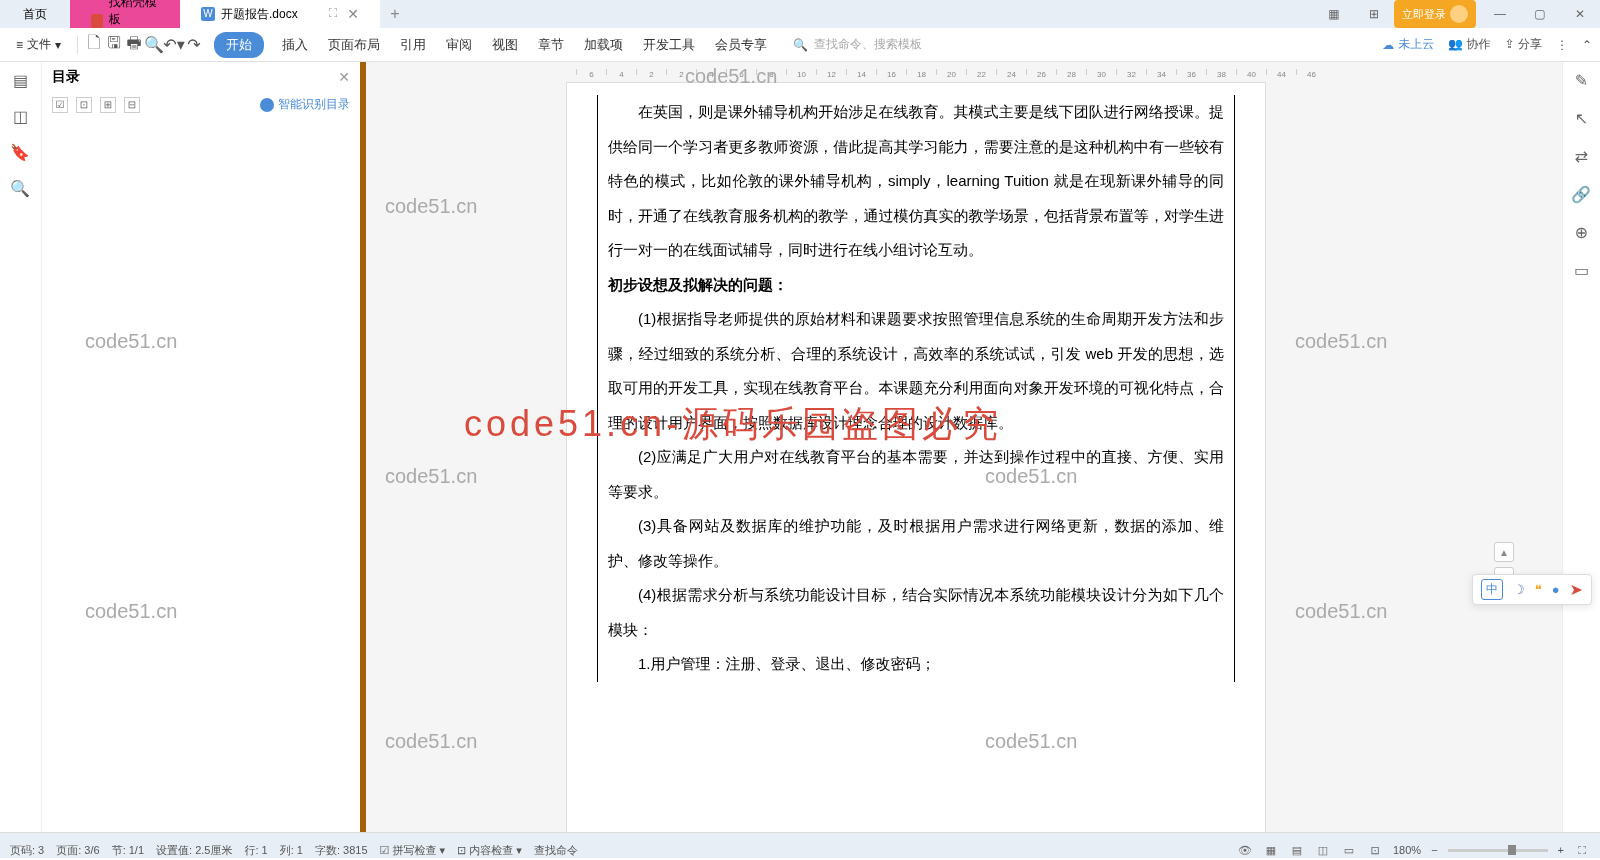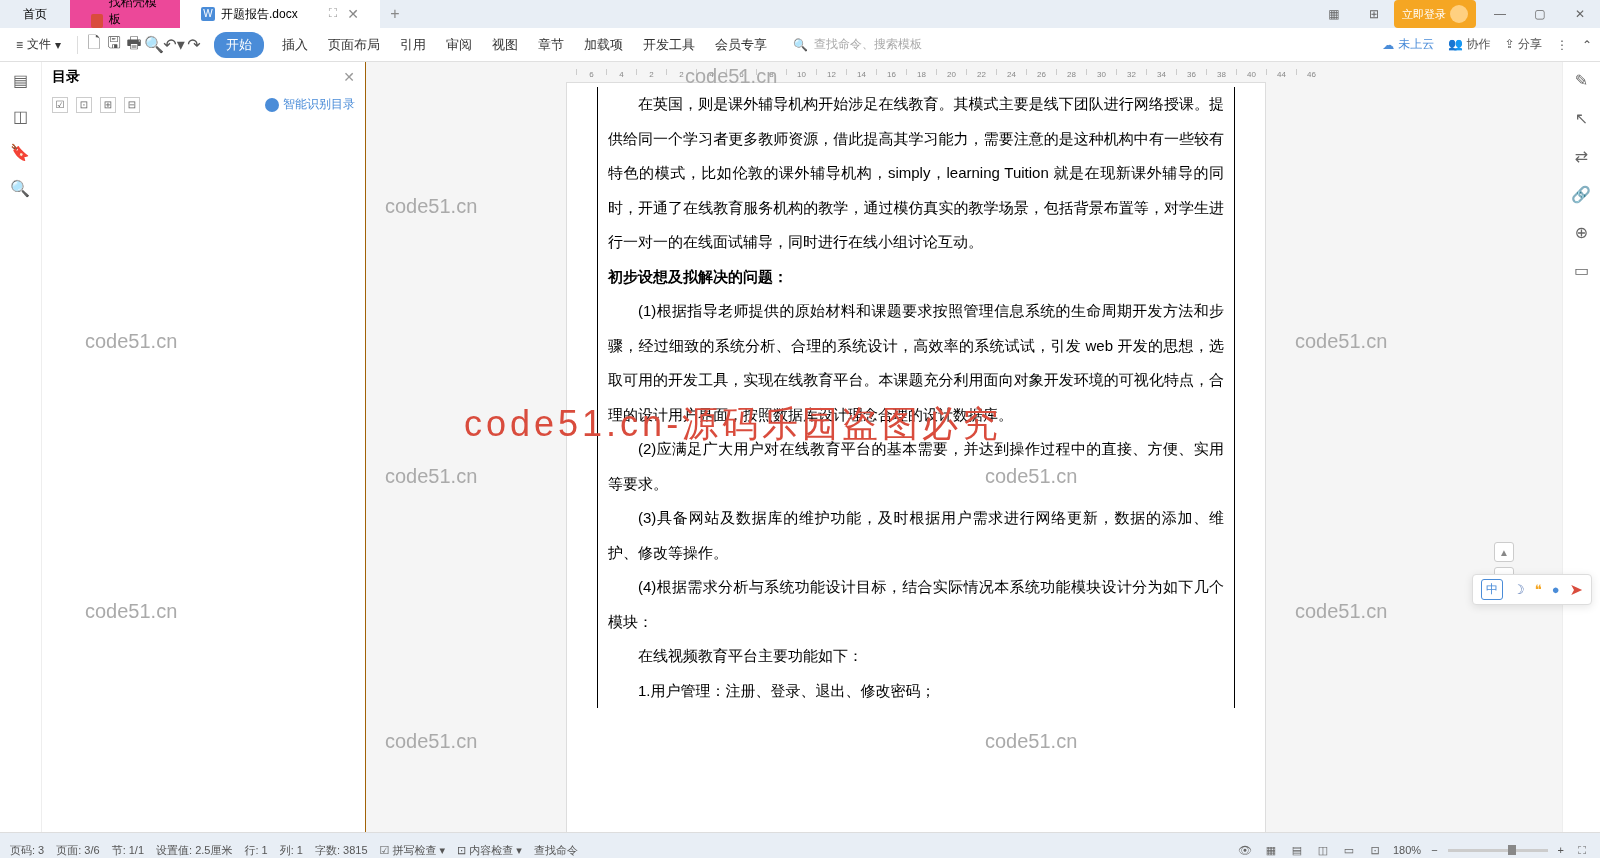--- a/index.html
+++ b/index.html
@@ -28,34 +28,34 @@
 .ribbon-tab { color: #333; cursor: pointer; padding: 4px 2px; }
 .ribbon-tab.active { background: #4a8cd8; color: #fff; border-radius: 12px; padding: 4px 12px; }
 .search-box { margin-left: 20px; color: #aaa; font-size: 12px; display: flex; align-items: center; gap: 6px; }
 .tb-right { margin-left: auto; display: flex; align-items: center; gap: 14px; font-size: 12px; color: #555; }
 .cloud { color: #4a8cd8; display: flex; align-items: center; gap: 4px; }
 
 .main { display: flex; height: 770px; }
 .left-icons { width: 42px; background: #fff; border-right: 1px solid #eee; display: flex; flex-direction: column; align-items: center; padding-top: 8px; gap: 16px; }
 .li-icon { width: 20px; height: 20px; color: #666; display: flex; align-items: center; justify-content: center; font-size: 16px; }
 
-.toc-panel { width: 324px; background: #fff; border-right: 1px solid #a16207; }
+.toc-panel { width: 324px; background: #fff; border-right: 6px solid #a16207; }
 .toc-header { padding: 6px 10px; display: flex; align-items: center; justify-content: space-between; }
 .toc-title { font-size: 14px; font-weight: bold; }
 .toc-close { color: #999; font-size: 14px; }
 .toc-toolbar { padding: 4px 10px; display: flex; align-items: center; justify-content: space-between; }
 .toc-tb-left { display: flex; gap: 8px; }
 .toc-tb-icon { width: 16px; height: 16px; border: 1px solid #ccc; color: #666; font-size: 10px; display: flex; align-items: center; justify-content: center; }
 .toc-smart { color: #4a8cd8; font-size: 12px; display: flex; align-items: center; gap: 4px; }
 .toc-smart-icon { width: 14px; height: 14px; border-radius: 50%; background: #4a8cd8; }
 
 .doc-area { flex: 1; background: #f5f5f5; position: relative; overflow: hidden; }
 .ruler-h { position: absolute; top: 0; left: 10px; right: 0; height: 20px; background: #f5f5f5; font-size: 8px; color: #888; display: flex; align-items: center; }
 .ruler-h span { display: inline-block; width: 30px; text-align: center; border-left: 1px solid #ccc; height: 4px; line-height: 0; padding-top: 6px; }
-.page { position: absolute; left: 200px; top: 20px; width: 700px; background: #fff; border: 1px solid #ddd; padding: 4px 30px; height: 770px; }
+.page { position: absolute; left: 200px; top: 20px; width: 700px; background: #fff; border: 1px solid #ddd; padding: 12px 30px; height: 770px; }
 .page-content { font-family: "SimSun", serif; font-size: 15px; line-height: 2.3; color: #000; text-align: justify; }
 .page-content p { text-indent: 2em; margin: 0; }
 .page-content .heading { font-weight: bold; text-indent: 0; }
 .page-content .sub { text-indent: 2em; }
 .table-border { border-left: 1px solid #000; border-right: 1px solid #000; padding: 0 10px; }
 
 .right-icons { width: 38px; background: #fff; border-left: 1px solid #eee; display: flex; flex-direction: column; align-items: center; padding-top: 8px; gap: 18px; }
 
 .watermark { position: absolute; color: #aaa; font-size: 20px; font-family: Arial; pointer-events: none; }
 .wm-center { position: absolute; color: #d94c3d; font-size: 36px; font-weight: 400; letter-spacing: 4px; top: 400px; left: 464px; pointer-events: none; z-index: 5; }
@@ -205,21 +205,20 @@
       </div>
     <div class="page">
       <div class="table-border">
       <div class="page-content">
         <p>在英国，则是课外辅导机构开始涉足在线教育。其模式主要是线下团队进行网络授课。提供给同一个学习者更多教师资源，借此提高其学习能力，需要注意的是这种机构中有一些较有特色的模式，比如伦敦的课外辅导机构，simply，learning Tuition 就是在现新课外辅导的同时，开通了在线教育服务机构的教学，通过模仿真实的教学场景，包括背景布置等，对学生进行一对一的在线面试辅导，同时进行在线小组讨论互动。</p>
         <p class="heading">初步设想及拟解决的问题：</p>
         <p class="sub">(1)根据指导老师提供的原始材料和课题要求按照管理信息系统的生命周期开发方法和步骤，经过细致的系统分析、合理的系统设计，高效率的系统试试，引发 web 开发的思想，选取可用的开发工具，实现在线教育平台。本课题充分利用面向对象开发环境的可视化特点，合理的设计用户界面，按照数据库设计理念合理的设计数据库。</p>
         <p class="sub">(2)应满足广大用户对在线教育平台的基本需要，并达到操作过程中的直接、方便、实用等要求。</p>
         <p class="sub">(3)具备网站及数据库的维护功能，及时根据用户需求进行网络更新，数据的添加、维护、修改等操作。</p>
         <p class="sub">(4)根据需求分析与系统功能设计目标，结合实际情况本系统功能模块设计分为如下几个模块：</p>
-        <p class="sub">在线视频教育平台主要功能如下：</p>
         <p class="sub">1.用户管理：注册、登录、退出、修改密码；</p>
       </div>
       </div>
     </div>
     <div class="scroll-btn" style="top:480px">▲</div>
     <div class="scroll-btn" style="top:505px">+</div>
   </div>
 
   <div class="right-icons">
     <div class="li-icon">✎</div>

